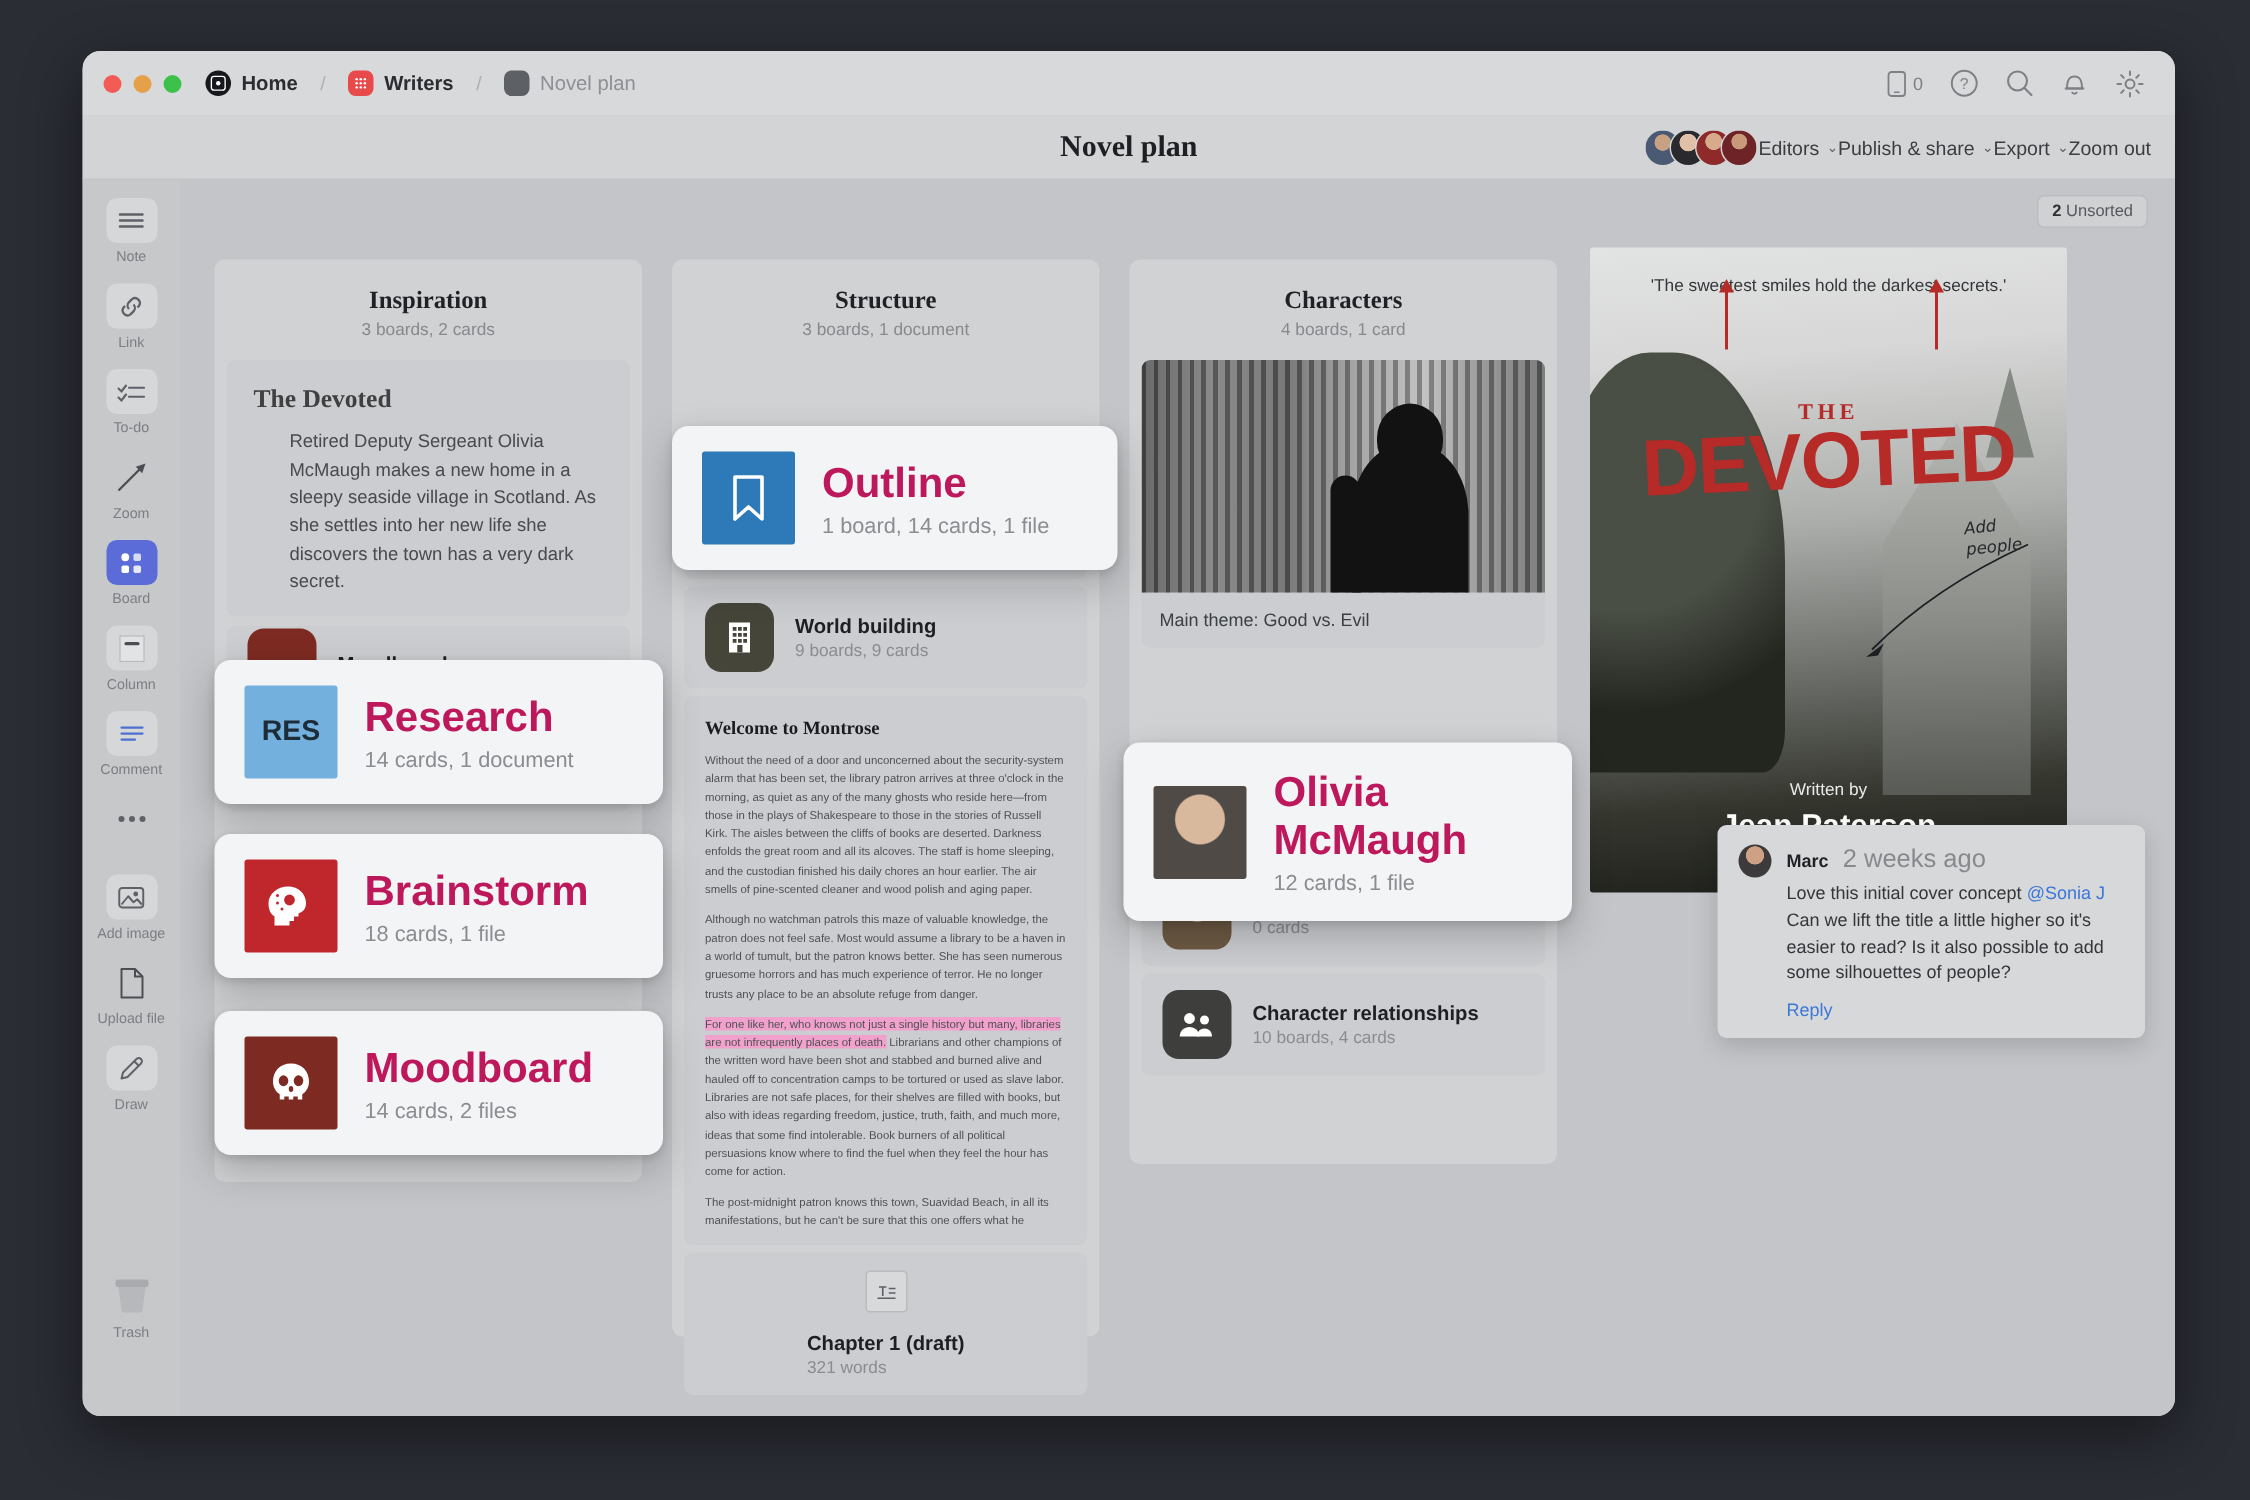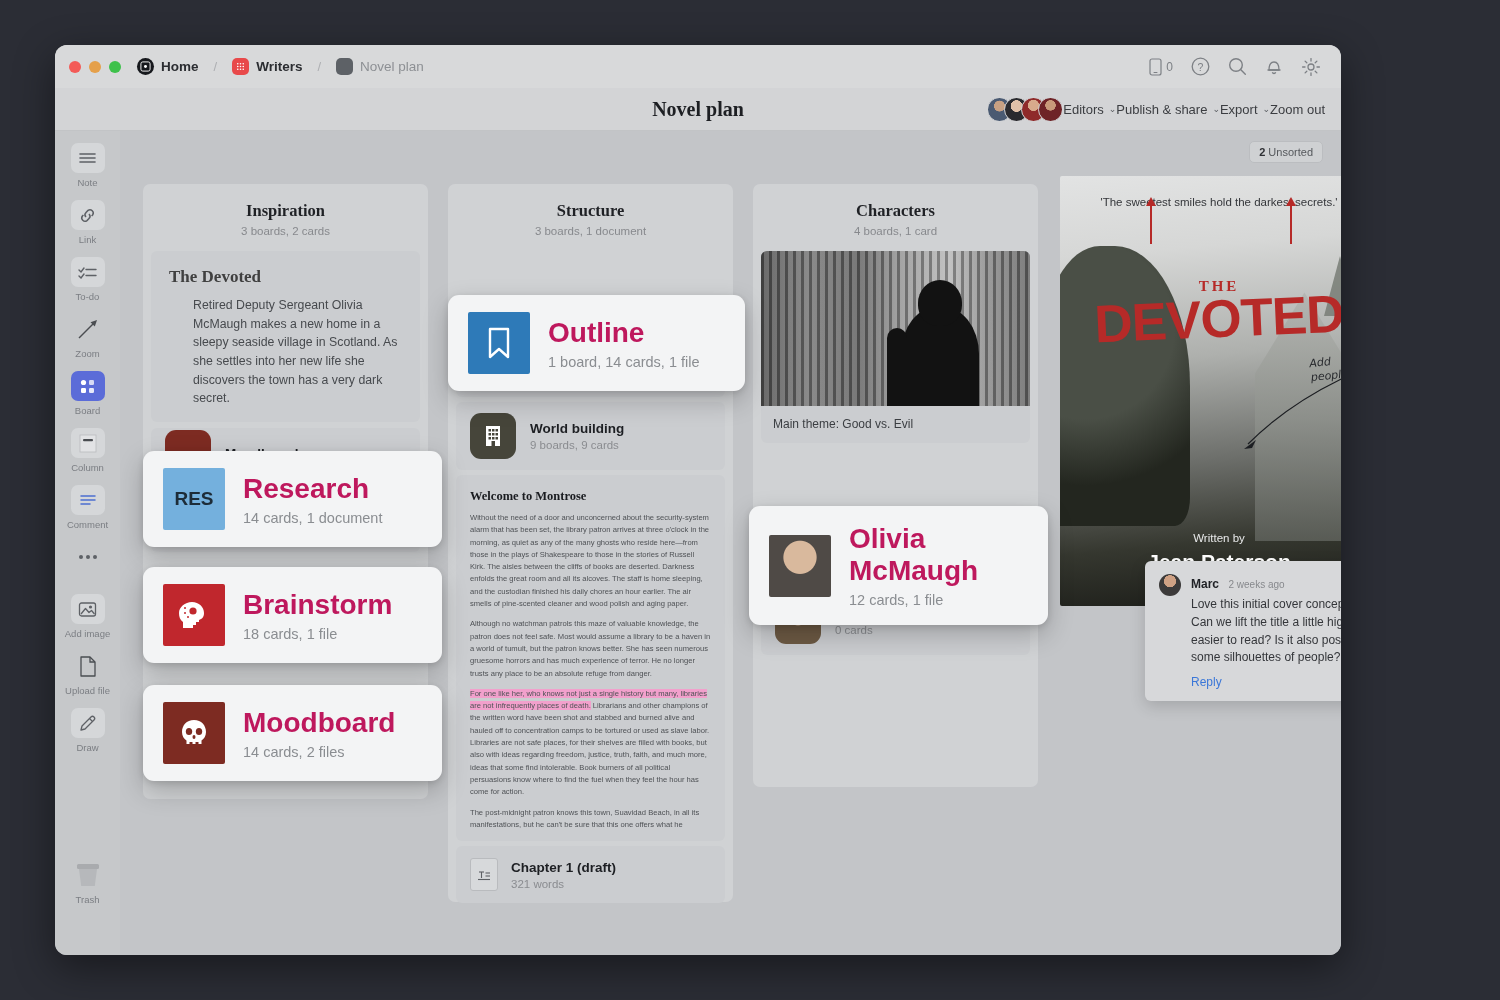--- a/index.html
+++ b/index.html
@@ -4,22 +4,22 @@
 <style>
   * { box-sizing: border-box; margin: 0; padding: 0; }
   html, body {
     width: 1500px; height: 1000px;
     background: #2b2d35;
     font-family: "Liberation Sans", sans-serif;
     overflow: hidden;
   }
   .app-window {
     position: absolute;
-    left: 55px; top: 45px;
-    width: 1286px; height: 910px;
+    left: 55px; top: 34px;
+    width: 1395px; height: 910px;
     background: #c9cbcd;
     border-radius: 12px;
     overflow: hidden;
     box-shadow: 0 12px 40px rgba(0,0,0,0.45);
   }
 
   
   .titlebar {
     position: relative;
     height: 43px;
@@ -147,21 +147,21 @@
   .todo-row { display: flex; align-items: center; gap: 10px; padding: 5px 0; }
   .cbx { width: 13px; height: 13px; border: 1.4px solid #8d9094; border-radius: 2.5px; background: #d4d6d8; flex: 0 0 13px; }
   .todo-lbl { font-size: 12.5px; color: #4b4e52; }
 
   
   .doc-card { background: #cbcdd0; margin: 0 8px 5px; border-radius: 6px; padding: 14px 14px 8px; }
   .doc-h { font-family: "Liberation Serif", serif; font-weight: bold; font-size: 12.5px; color: #1a1c20; margin-bottom: 8px; }
   .doc-p { font-size: 7.6px; line-height: 1.62; color: #4e5155; margin-bottom: 8px; text-align: left; }
   .hl { background: #f2a0cc; }
 
-  .file-card { background: #cbcdd0; margin: 0 8px; border-radius: 6px; padding: 12px 14px; display: flex; align-items: center; gap: 13px; }
+  .file-card { background: #cbcdd0; margin: 0 8px; border-radius: 6px; padding: 12px 14px; display: flex; align-items: center; gap: 13px; flex-direction: column; }
   .file-ico {
     width: 28px; height: 33px; background: #d7d9db; border: 1px solid #b9bbbe;
     border-radius: 3px; position: relative; display: flex; align-items: center; justify-content: center;
     color: #5d6064; flex: 0 0 28px;
   }
 
   
   .img-card { margin: 0 8px 5px; border-radius: 6px; overflow: hidden; background: #cbcdd0; }
   .char-photo { height: 155px; width: 100%; position: relative; background: linear-gradient(90deg,#5a5a5a 0%,#7e7e7e 18%,#6a6a6a 36%,#9a9a9a 52%,#bcbcbc 70%,#8e8e8e 85%,#6f6f6f 100%); }
   .curtain { position:absolute; inset:0; background: repeating-linear-gradient(90deg, rgba(0,0,0,0.30) 0 3px, rgba(255,255,255,0.10) 3px 8px); }
@@ -233,21 +233,21 @@
   .comment {
     position: absolute; left: 1025px; top: 430px; width: 285px;
     background: #d7d8da; border-radius: 6px; padding: 13px 14px 12px;
     box-shadow: 0 5px 16px rgba(0,0,0,0.16);
     z-index: 25;
   }
   .cmt-row { display: flex; gap: 10px; }
   .cmt-av { width: 22px; height: 22px; border-radius: 50%; flex: 0 0 22px;
     background: radial-gradient(circle at 50% 33%, #cfa184 0 32%, #3c3a3a 34% 100%); }
   .cmt-name { font-size: 12px; font-weight: bold; color: #1f2125; }
-  .cmt-time { font-size: 10px; color: #87898d; margin-left: 5px; font-weight: normal; text-align: right; }
+  .cmt-time { font-size: 17px; color: #87898d; margin-left: 5px; font-weight: normal; text-align: right; }
   .cmt-text { font-size: 12px; line-height: 1.48; color: #34363a; margin-top: 4px; }
   .mention { color: #3b77d8; }
   .cmt-reply { font-size: 12px; color: #3b77d8; margin-top: 8px; cursor: pointer; }
 </style>
 </head>
 <body>
 
 <div class="app-window">
 
   <div class="titlebar">
@@ -640,20 +640,36 @@
         </div>
 
         <div class="card plainlist">
           <div class="tile sm" style="background:radial-gradient(circle at 50% 34%, #d6b89c 0 30%, #6d5a44 32% 100%);"></div>
           <div>
             <div class="item-name sm">Father Albert Stein</div>
             <div class="item-sub sm">0 cards</div>
           </div>
         </div>
 
+        <div class="card plainlist">
+          <div class="tile sm" style="background:#3e3e3c;">
+            <svg width="26" height="20" viewBox="0 0 26 20">
+                <g fill="#fff">
+                  <circle cx="8" cy="6" r="3.6"></circle>
+                  <path d="M1.5 18 c0-4 3-6.4 6.5-6.4 s6.5 2.4 6.5 6.4 Z"></path>
+                  <circle cx="18" cy="7" r="3"></circle>
+                  <path d="M13 18 c0-3.3 2.3-5.3 5-5.3 s5 2 5 5.3 Z"></path>
+                </g>
+              </svg>
+          </div>
+          <div>
+            <div class="item-name sm">Character relationships</div>
+            <div class="item-sub sm">10 boards, 4 cards</div>
+          </div>
+        </div>
       </div>
 
       <div class="cover">
         <div class="cover-hedge"></div>
         <div class="cover-church"></div>
         <div class="cover-spire"></div>
         <div class="cover-quote">'The sweetest smiles hold the darkest secrets.'</div>
         <span class="arrow-up" style="left:90px; top:28px;"></span>
         <span class="arrow-up" style="left:230px; top:28px;"></span>
         <div class="cover-title-the">THE</div>

